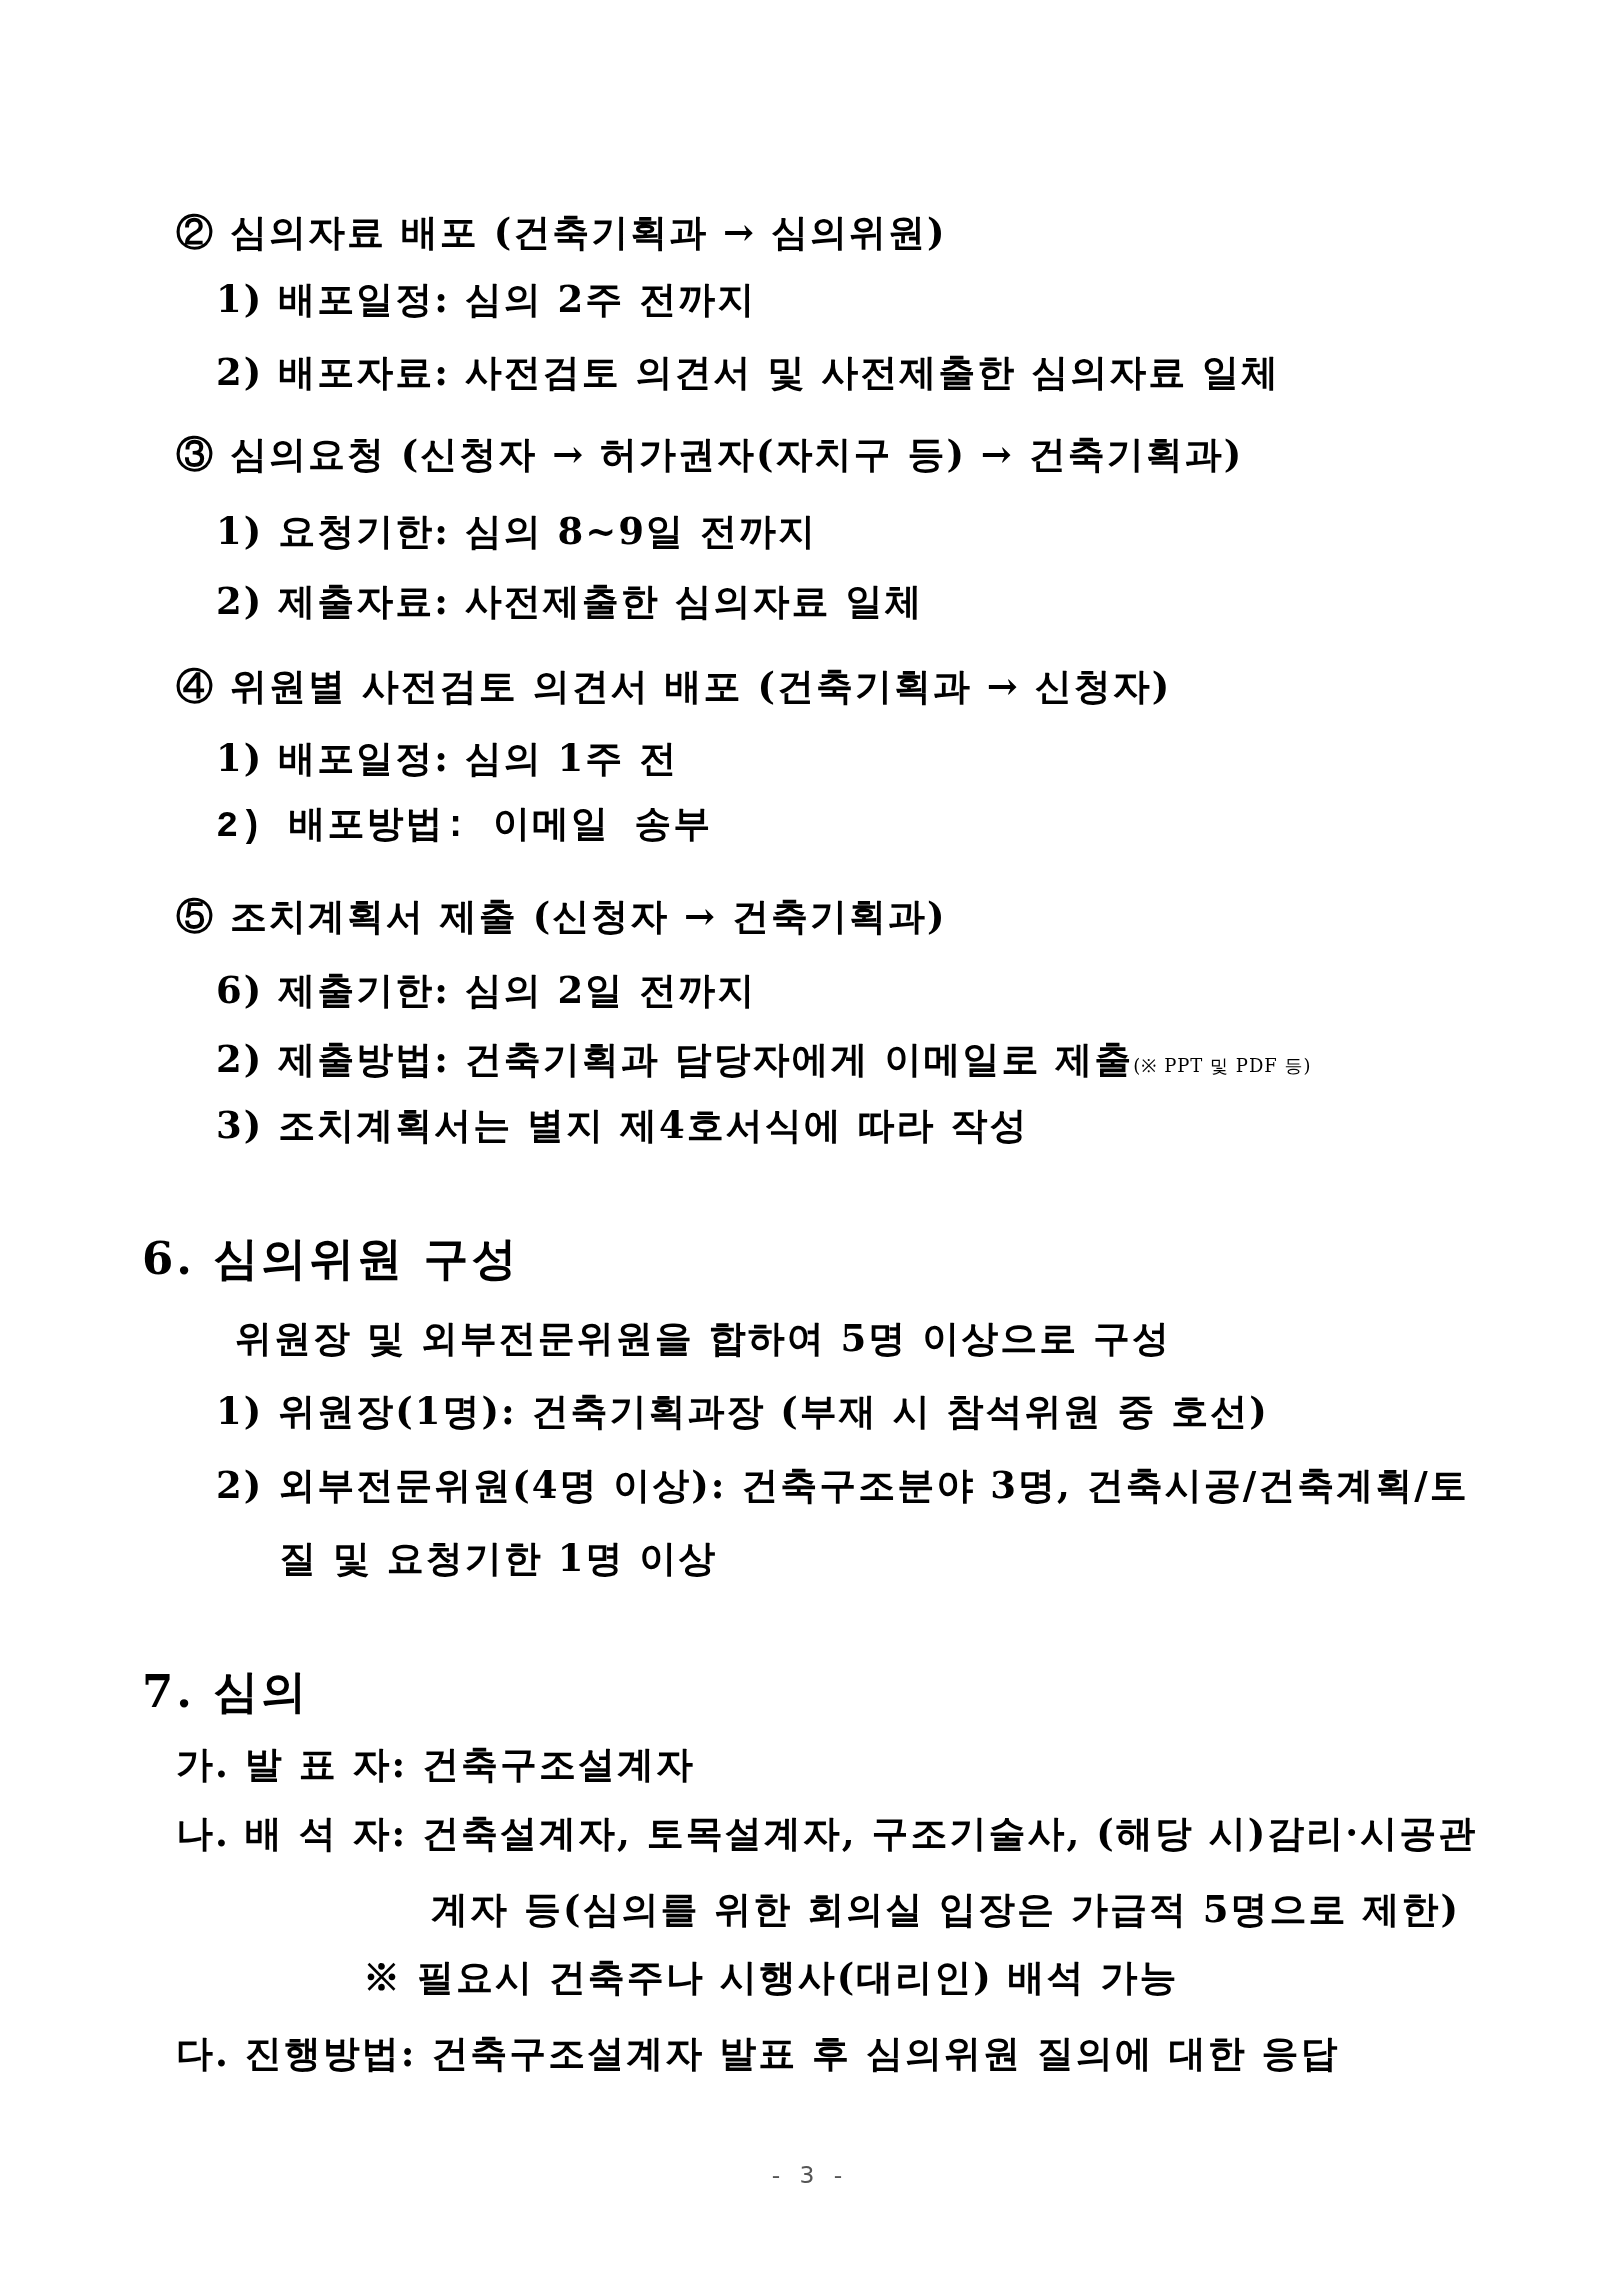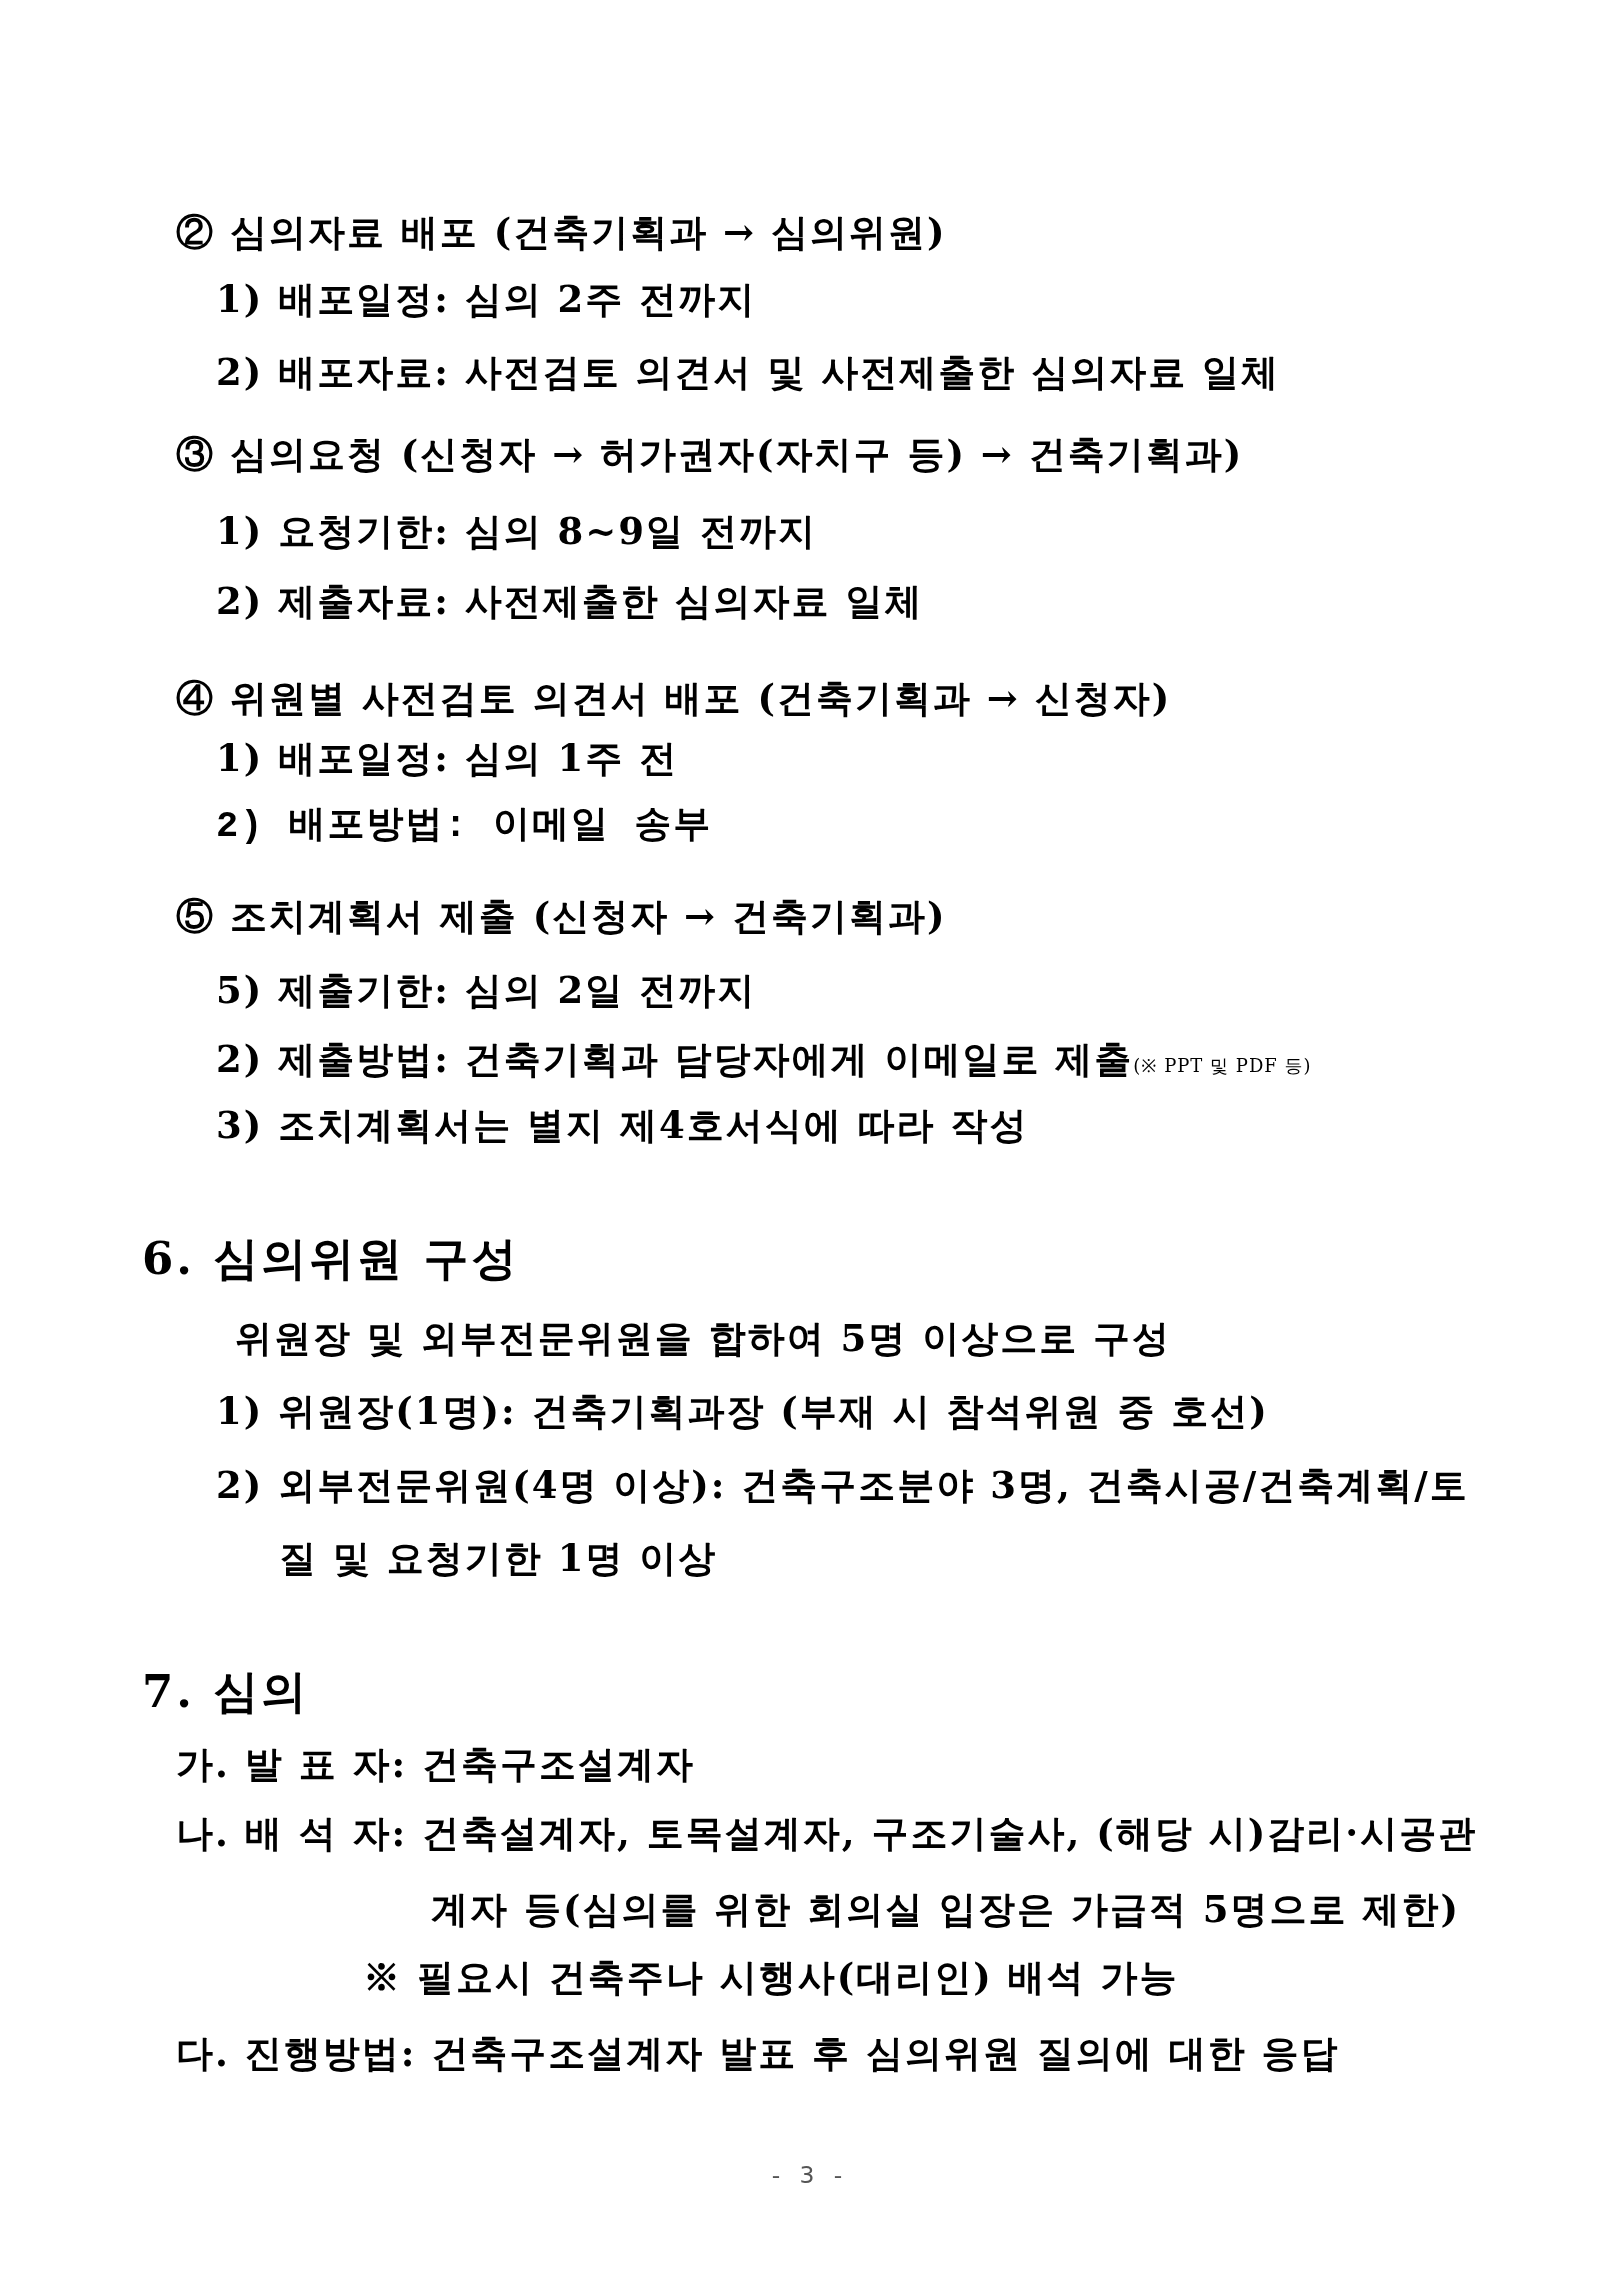--- a/index.html
+++ b/index.html
@@ -16,26 +16,26 @@
 <body>
 
 <div class="line" style="left:176px;top:232px;">② 심의자료 배포 (건축기획과 → 심의위원)</div>
 <div class="line" style="left:216px;top:299px;">1) 배포일정: 심의 2주 전까지</div>
 <div class="line" style="left:216px;top:372px;">2) 배포자료: 사전검토 의견서 및 사전제출한 심의자료 일체</div>
 
 <div class="line" style="left:176px;top:454px;">③ 심의요청 (신청자 → 허가권자(자치구 등) → 건축기획과)</div>
 <div class="line" style="left:216px;top:531px;">1) 요청기한: 심의 8~9일 전까지</div>
 <div class="line" style="left:216px;top:601px;text-align:center;">2) 제출자료: 사전제출한 심의자료 일체</div>
 
-<div class="line" style="left:176px;top:686px;margin-top:12px;">④ 위원별 사전검토 의견서 배포 (건축기획과 → 신청자)</div>
+<div class="line" style="left:176px;top:686px;">④ 위원별 사전검토 의견서 배포 (건축기획과 → 신청자)</div>
 <div class="line" style="left:216px;top:758px;">1) 배포일정: 심의 1주 전</div>
 <div class="line" style="left:216px;top:826px;font-family:Liberation Mono, monospace;">2) 배포방법: 이메일 송부</div>
 
 <div class="line" style="left:176px;top:916px;">⑤ 조치계획서 제출 (신청자 → 건축기획과)</div>
-<div class="line" style="left:216px;top:990px;">5) 제출기한: 심의 2일 전까지</div>
+<div class="line" style="left:216px;top:990px;">6) 제출기한: 심의 2일 전까지</div>
 <div class="line" style="left:216px;top:1059px;">
   <span>2) 제출방법: 건축기획과 담당자에게 이메일로 제출</span><span class="small">(※ PPT 및 PDF 등)</span>
 </div>
 <div class="line" style="left:216px;top:1125px;">3) 조치계획서는 별지 제4호서식에 따라 작성</div>
 
 <div class="line heading" style="left:142px;top:1258px;">6. 심의위원 구성</div>
 <div class="line" style="left:235px;top:1338px;">위원장 및 외부전문위원을 합하여 5명 이상으로 구성</div>
 <div class="line" style="left:216px;top:1411px;">1) 위원장(1명): 건축기획과장 (부재 시 참석위원 중 호선)</div>
 <div class="line" style="left:216px;top:1485px;">2) 외부전문위원(4명 이상): 건축구조분야 3명, 건축시공/건축계획/토</div>
 <div class="line" style="left:279px;top:1558px;">질 및 요청기한 1명 이상</div>

